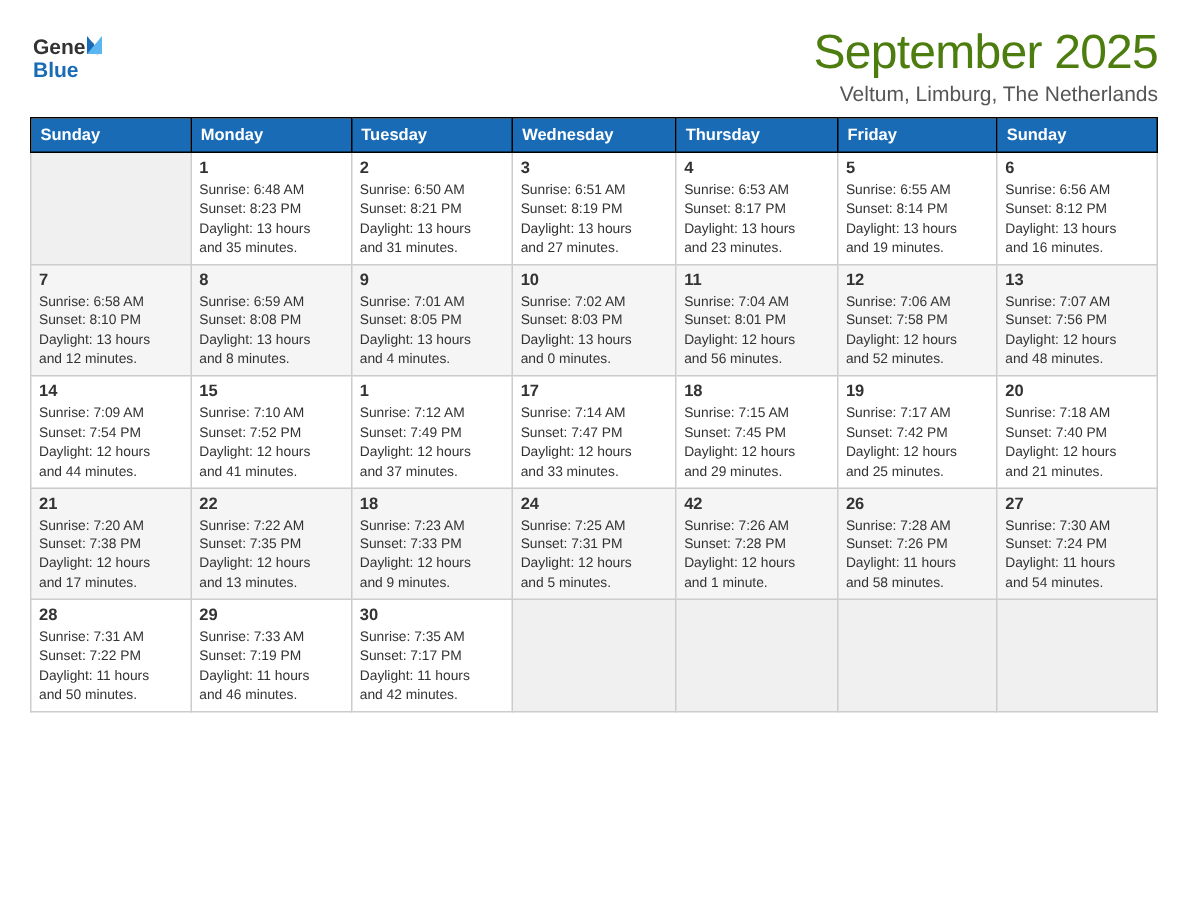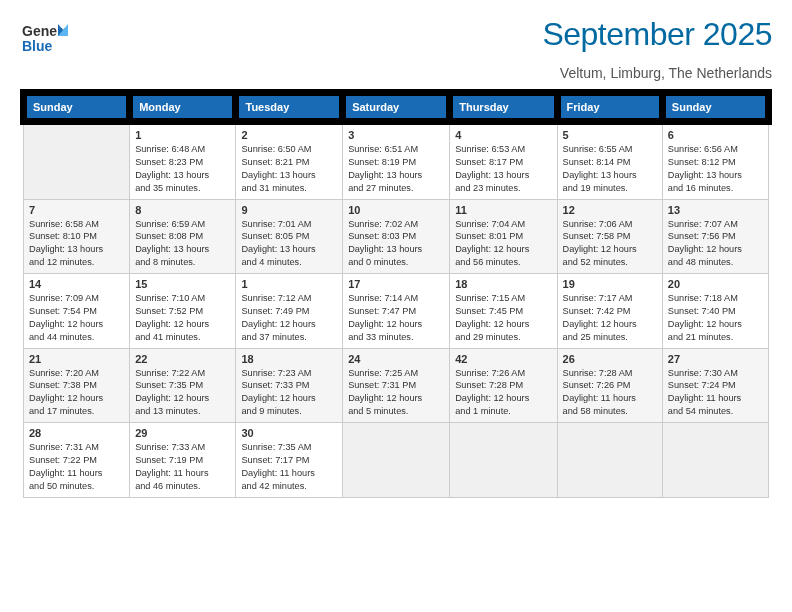--- a/index.html
+++ b/index.html
@@ -25,41 +25,41 @@
       display: flex;
       align-items: center;
       gap: 2px;
     }
     .title-block {
       text-align: right;
     }
     .month-title {
       font-size: 32px;
       font-weight: normal;
-      color: #0369a1;
+      color: #4d7c0f;
       letter-spacing: -0.5px;
     }
     .location {
       font-size: 14px;
       color: #555;
-      margin-top: 12px;
+      margin-top: 1px;
     }
     table {
       width: 100%;
       border-collapse: collapse;
       font-size: 10px;
     }
     thead tr th {
       background-color: #1a6bb5;
       color: #fff;
       text-align: left;
       padding: 5px 6px;
       font-size: 11px;
       font-weight: bold;
-      border: 7px solid #000000;
+      border: 1px solid #000000;
     }
     tbody tr td {
       border: 1px solid #ccc;
       vertical-align: top;
       padding: 4px 5px;
       width: 113px;
       min-height: 70px;
     }
     .day-num {
       font-size: 11px;
@@ -105,21 +105,21 @@
       <div class="location">Veltum, Limburg, The Netherlands</div>
     </div>
   </div>
 
   <table>
     <thead>
       <tr>
         <th>Sunday</th>
         <th>Monday</th>
         <th>Tuesday</th>
-        <th>Saturday</th>
+        <th>Wednesday</th>
         <th>Thursday</th>
         <th>Friday</th>
         <th>Sunday</th>
       </tr>
     </thead>
     <tbody id="calendar-body">
     <tr>
           <td class="empty-cell"></td>
           <td>
             <div class="day-num">1</div>

